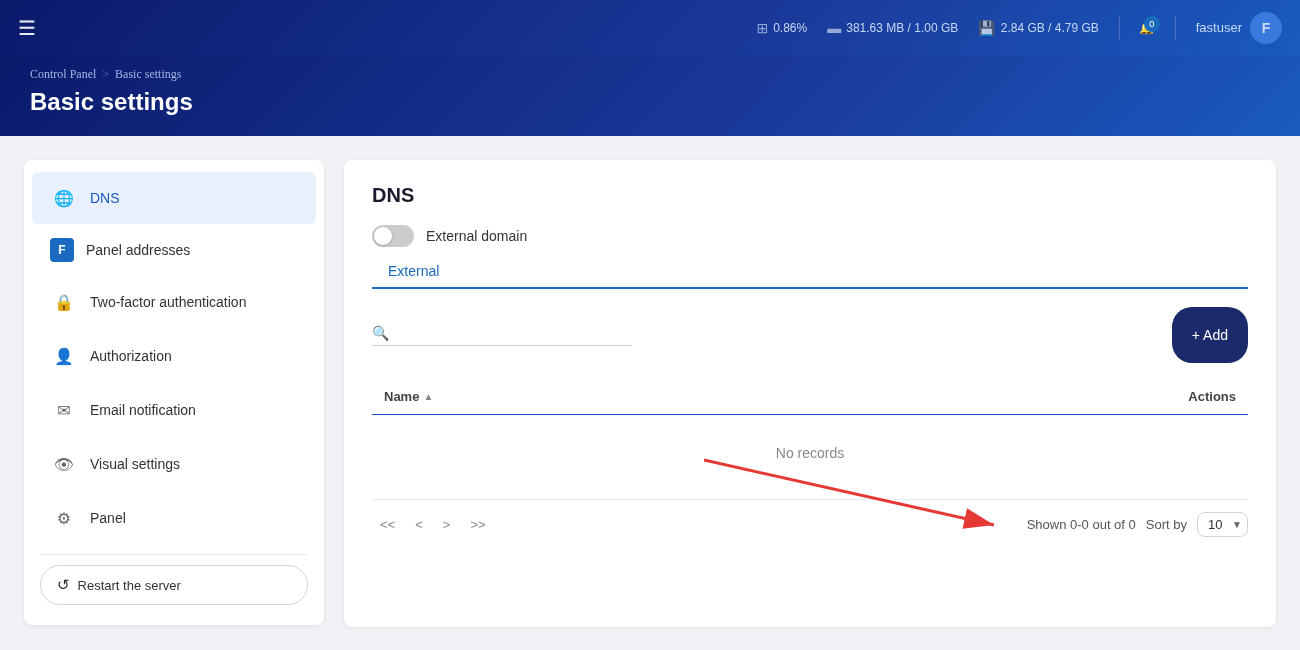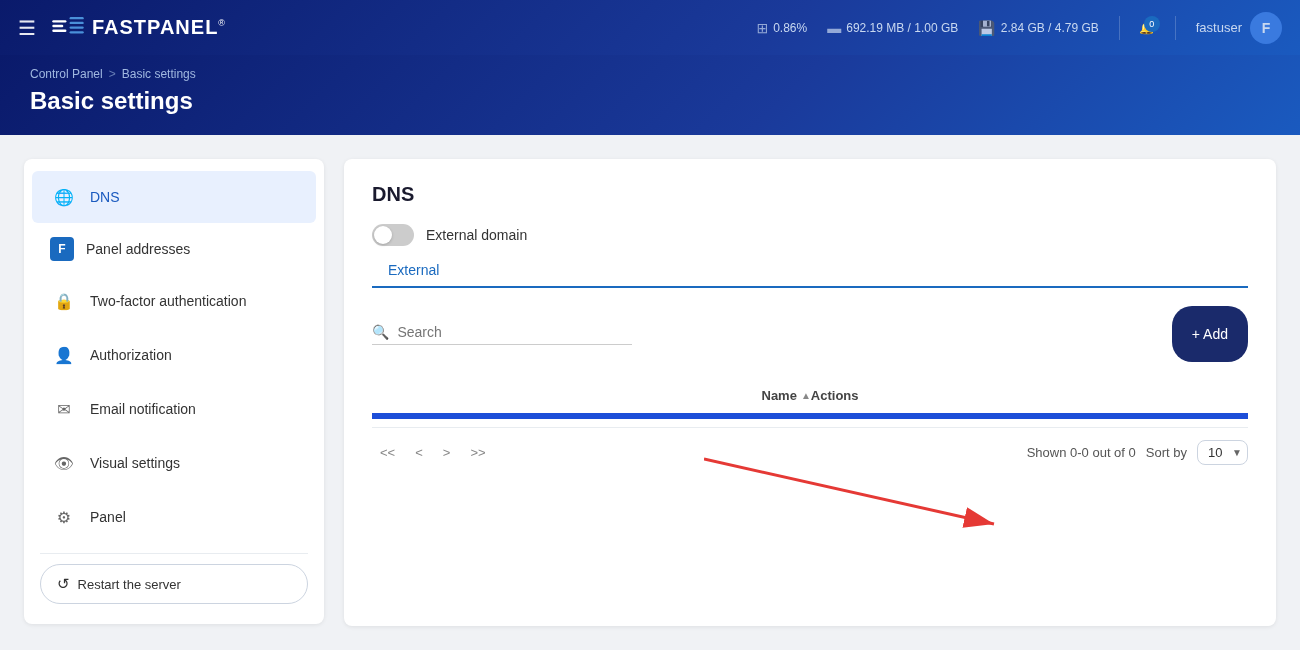--- a/index.html
+++ b/index.html
@@ -38,21 +38,21 @@
       background: #3a7adf; display: flex; align-items: center; justify-content: center;
       font-weight: 700; font-size: 14px;
     }
 
     
     .header-banner {
       background: linear-gradient(135deg, #0a1a6b 0%, #1a3a9b 60%, #1a5abf 100%);
       padding: 12px 30px 20px 30px;
       color: white;
     }
-    .breadcrumb { font-size: 12px; color: #a0b8e0; display: flex; align-items: flex-end; gap: 6px; margin-bottom: 6px; }
+    .breadcrumb { font-size: 12px; color: #a0b8e0; display: flex; align-items: flex-end; gap: 6px; margin-bottom: 6px; font-family: Liberation Serif, serif; }
     .breadcrumb-sep { opacity: 0.6; }
     .page-title { font-size: 24px; font-weight: 700; color: white; }
 
     
     .main-content {
       display: flex;
       padding: 24px 24px;
       gap: 20px;
       height: calc(650px - 55px - 80px);
     }
@@ -150,22 +150,22 @@
     .add-btn {
       background: #1a2a6b; color: white;
       border: none; border-radius: 20px;
       padding: 20px 20px; font-size: 14px;
       cursor: pointer; display: flex; align-items: center; gap: 6px;
       font-weight: 500;
     }
 
     
     .table-header {
-      display: flex; justify-content: center;
-      padding: 10px 12px; border-bottom: 6px solid #1d4ed8;
+      display: flex; justify-content: space-between;
+      padding: 10px 12px; border-bottom: 1px solid #1d4ed8;
       font-size: 13px; font-weight: 600; color: #444;
     }
     .col-name { display: flex; align-items: center; gap: 4px; }
     .sort-arrow { font-size: 10px; color: #888; }
     .no-records {
       text-align: center; padding: 30px; color: #888; font-size: 14px;
     }
     .table-footer {
       display: flex; align-items: center; justify-content: space-between;
       padding: 12px 0; margin-top: 8px; border-top: 1px solid #e8ecf0;
@@ -193,41 +193,29 @@
       width: 340px;
       height: 120px;
       pointer-events: none;
     }
   </style>
 </head>
 <body>
 
 <div class="topnav">
   <span class="topnav-hamburger">☰</span>
-  <div class="topnav-logo">
-    <svg class="topnav-logo-icon" viewBox="0 0 40 28" fill="none" xmlns="http://www.w3.org/2000/svg">
-      <rect x="0" y="4" width="18" height="3" rx="1.5" fill="white"></rect>
-      <rect x="0" y="10" width="14" height="3" rx="1.5" fill="white"></rect>
-      <rect x="0" y="16" width="18" height="3" rx="1.5" fill="white"></rect>
-      <rect x="22" y="0" width="18" height="3" rx="1.5" fill="#4a90d9"></rect>
-      <rect x="22" y="6" width="18" height="3" rx="1.5" fill="#4a90d9"></rect>
-      <rect x="22" y="12" width="18" height="3" rx="1.5" fill="#4a90d9"></rect>
-      <rect x="22" y="18" width="18" height="3" rx="1.5" fill="#4a90d9"></rect>
-    </svg>
-    <span class="topnav-logo-text">FASTPANEL<sup>®</sup></span>
-  </div>
   <div class="topnav-spacer"></div>
   <div class="topnav-stats">
     <div class="topnav-stat">
       <span class="topnav-stat-icon">⊞</span>
       <span>0.86%</span>
     </div>
     <div class="topnav-stat">
       <span class="topnav-stat-icon">▬</span>
-      <span>692.19 MB / 1.00 GB</span>
+      <span>381.63 MB / 1.00 GB</span>
     </div>
     <div class="topnav-stat">
       <span class="topnav-stat-icon">💾</span>
       <span>2.84 GB / 4.79 GB</span>
     </div>
     <div class="topnav-divider"></div>
     <div class="topnav-notif">
       <span>🔔</span>
       <span class="topnav-notif-badge">0</span>
     </div>
@@ -305,33 +293,33 @@
       <span class="toggle-label">External domain</span>
     </div>
 
     <div class="tabs">
       <div class="tab active">External</div>
     </div>
 
     <div class="search-add-row">
       <div class="search-box">
         <span class="search-icon">🔍</span>
-        <input type="text" placeholder="Search" style="">
       </div>
       <button class="add-btn">+ Add</button>
     </div>
 
     <div class="table-header">
       <div class="col-name">
         <span>Name</span>
         <span class="sort-arrow">▲</span>
       </div>
       <div>Actions</div>
     </div>
 
+    <div class="no-records">No records</div>
 
     <div class="table-footer">
       <div class="pagination">
         <button class="page-btn">&lt;&lt;</button>
         <button class="page-btn">&lt;</button>
         <button class="page-btn">&gt;</button>
         <button class="page-btn">&gt;&gt;</button>
       </div>
       <div class="footer-right">
         <span>Shown 0-0 out of 0</span>

